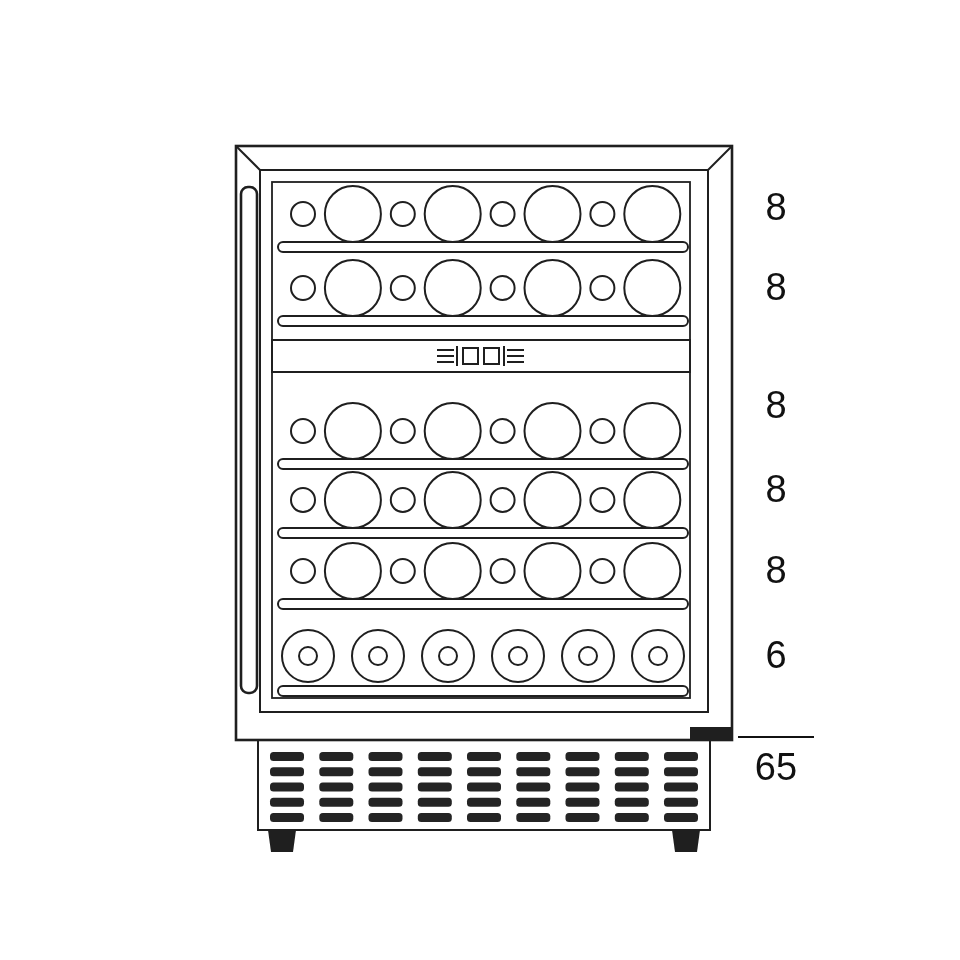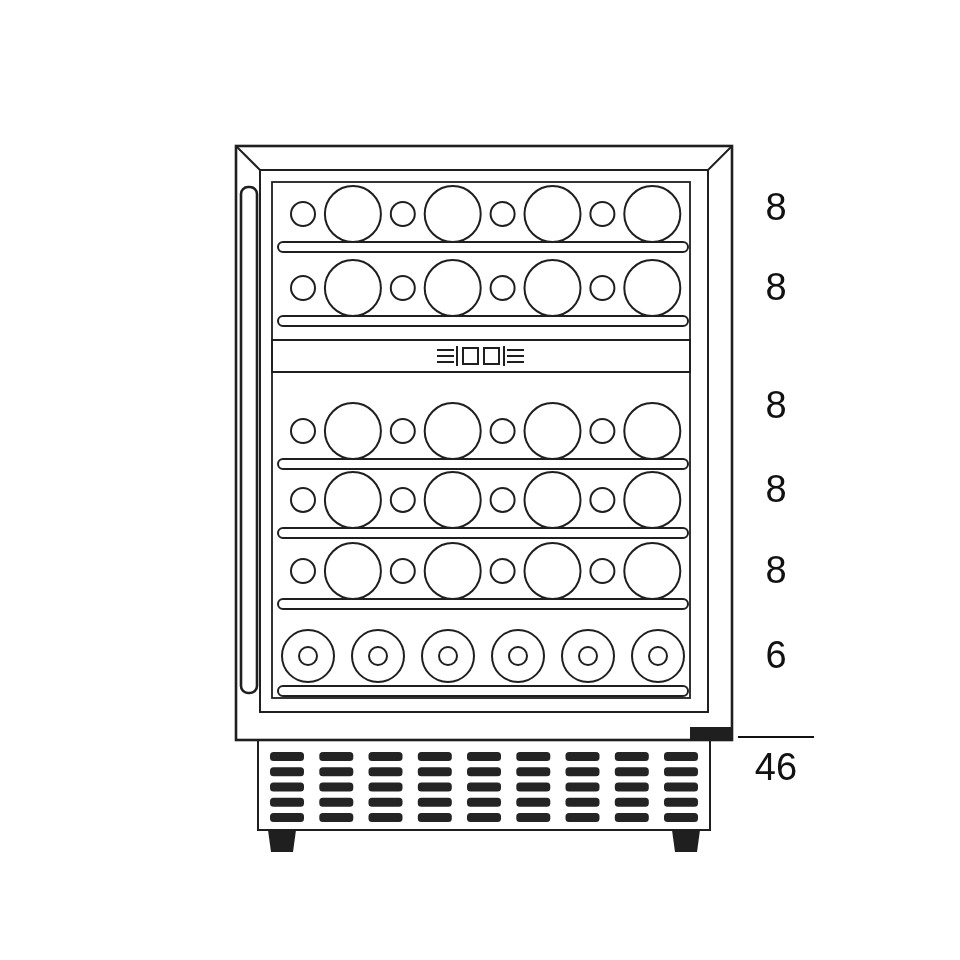--- a/index.html
+++ b/index.html
@@ -197,16 +197,16 @@
   </svg>
 
   <div>
     <div class="cap" style="top:186px">8</div>
     <div class="cap" style="top:266px">8</div>
     <div class="cap" style="top:384px">8</div>
     <div class="cap" style="top:468px">8</div>
     <div class="cap" style="top:549px">8</div>
     <div class="cap" style="top:634px">6</div>
     <div class="total-line"></div>
-    <div class="cap total">46</div>
+    <div class="cap total">65</div>
   </div>
 
 </div>
 
 </body></html>

